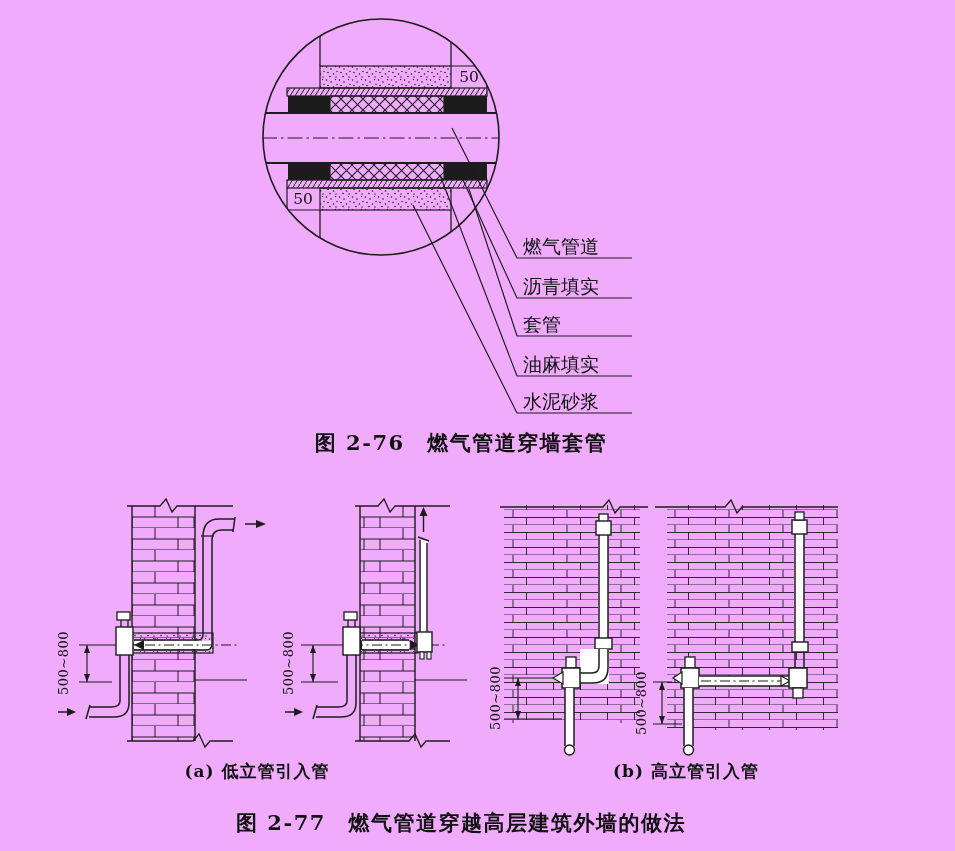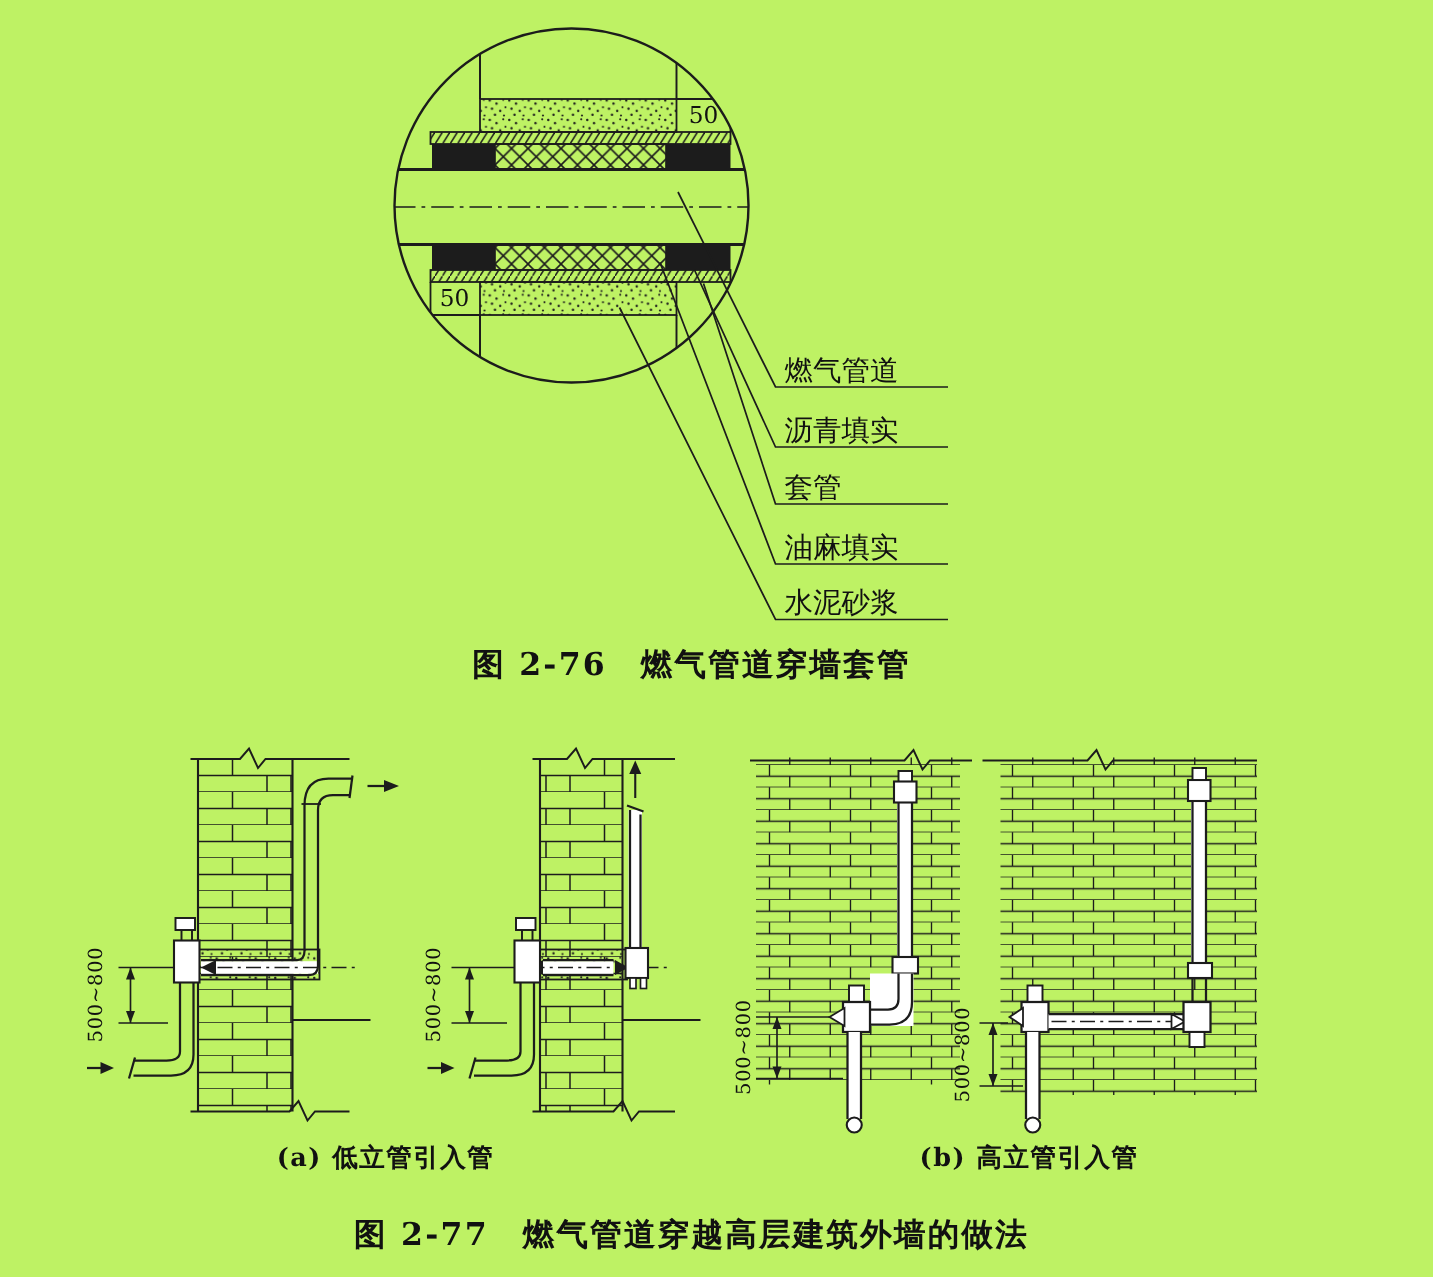--- a/index.html
+++ b/index.html
@@ -1,19 +1,19 @@
 <!DOCTYPE html>
 <html><head>
 <meta charset="utf-8">
 <style>
   html,body{margin:0;padding:0;background:#ffffff;}
   .page{
     position:relative;
     width:955px;height:851px;
-    background:#bef264;
+    background:#f0abfc;
     font-family:"DejaVu Serif","Liberation Serif",serif;
     overflow:hidden;
   }
   svg{display:block;}
   svg text{
     fill:#111111;
     font-family:"DejaVu Serif","Liberation Serif",serif;
   }
   .lbl{font-size:19px;}
   .dim50{font-size:15.5px;}

